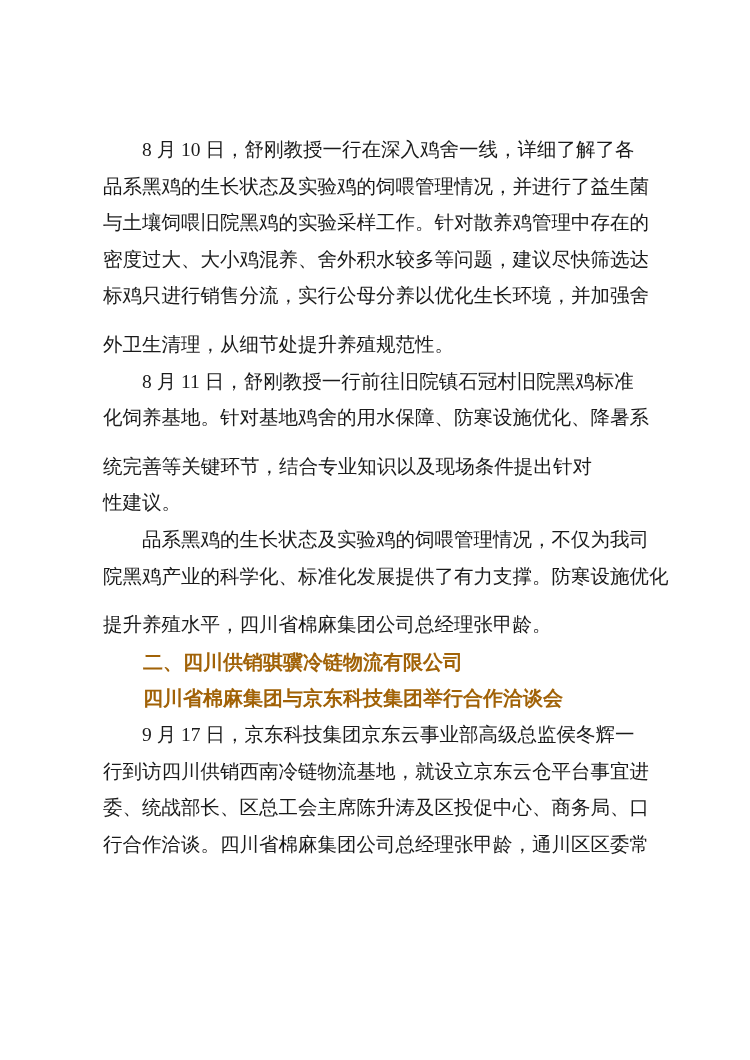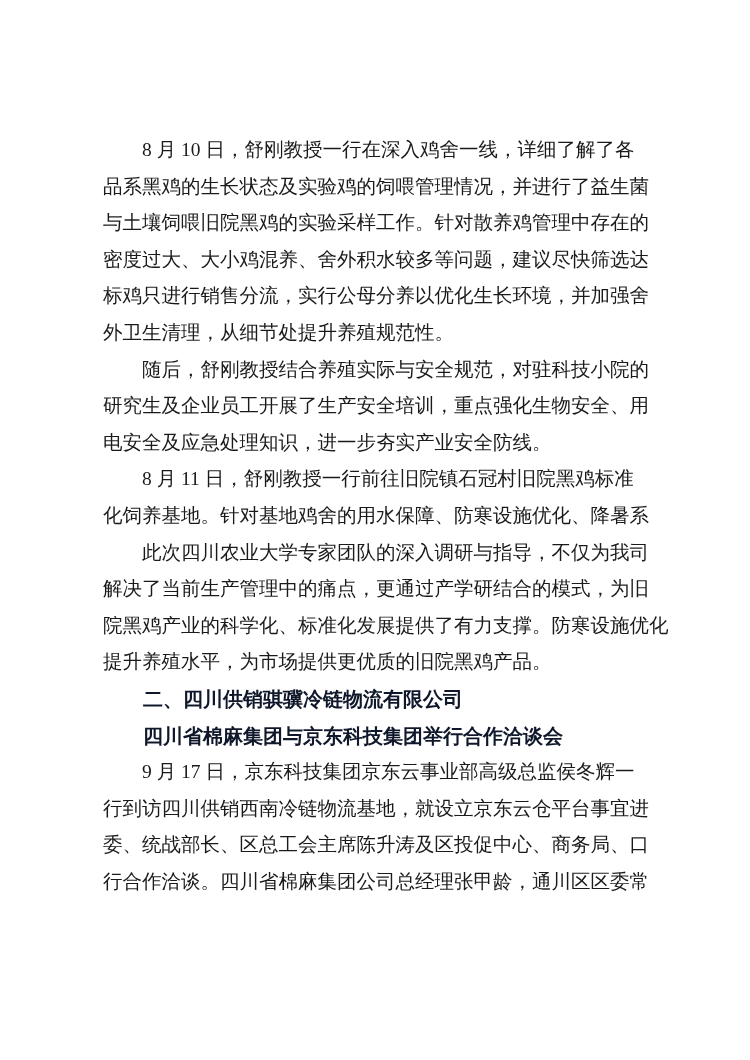--- a/index.html
+++ b/index.html
@@ -14,63 +14,58 @@
     font-family: "Liberation Serif", "DejaVu Serif", serif;
     color: #1a1a1a;
   }
   .para { margin: 0; padding: 0; font-size: 19.5px; line-height: 36.6px; }
   .line {
     display: block;
     text-align: justify;
     text-align-last: justify;
     white-space: nowrap;
   }
-  .line.last { text-align-last: left; white-space: normal; }
+  .line.last { text-align-last: left; white-space: normal; margin-top: 12px; }
   .line.indent { text-indent: 2em; }
   .heading {
     margin: 0; padding: 0;
     font-size: 20px;
     line-height: 36.6px;
     font-weight: bold;
     text-indent: 2em;
-    color: #0f172a;
+    color: #a16207;
   }
   .heading.hei { font-family: "Liberation Sans", "DejaVu Sans", sans-serif; }
   .heading.song { font-family: Liberation Serif, serif; }
 </style>
 </head>
 <body>
 
 <div class="page">
 
   <p class="para">
     <span class="line indent">8 月 10 日，舒刚教授一行在深入鸡舍一线，详细了解了各</span>
     <span class="line">品系黑鸡的生长状态及实验鸡的饲喂管理情况，并进行了益生菌</span>
     <span class="line">与土壤饲喂旧院黑鸡的实验采样工作。针对散养鸡管理中存在的</span>
     <span class="line">密度过大、大小鸡混养、舍外积水较多等问题，建议尽快筛选达</span>
     <span class="line">标鸡只进行销售分流，实行公母分养以优化生长环境，并加强舍</span>
     <span class="line last">外卫生清理，从细节处提升养殖规范性。</span>
   </p>
 
-  <p class="para">
-    <span class="line indent">随后，舒刚教授结合养殖实际与安全规范，对驻科技小院的</span>
-    <span class="line">研究生及企业员工开展了生产安全培训，重点强化生物安全、用</span>
-    <span class="line last">电安全及应急处理知识，进一步夯实产业安全防线。</span>
-  </p>
 
   <p class="para">
     <span class="line indent">8 月 11 日，舒刚教授一行前往旧院镇石冠村旧院黑鸡标准</span>
     <span class="line">化饲养基地。针对基地鸡舍的用水保障、防寒设施优化、降暑系</span>
+    <span class="line last">统完善等关键环节，结合专业知识以及现场条件提出针对性建议。</span>
   </p>
 
   <p class="para">
-    <span class="line indent">此次四川农业大学专家团队的深入调研与指导，不仅为我司</span>
-    <span class="line">解决了当前生产管理中的痛点，更通过产学研结合的模式，为旧</span>
+    <span class="line indent">品系黑鸡的生长状态及实验鸡的饲喂管理情况，不仅为我司</span>
     <span class="line">院黑鸡产业的科学化、标准化发展提供了有力支撑。防寒设施优化</span>
-    <span class="line last">提升养殖水平，为市场提供更优质的旧院黑鸡产品。</span>
+    <span class="line last">提升养殖水平，四川省棉麻集团公司总经理张甲龄。</span>
   </p>
 
   <h2 class="heading hei">二、四川供销骐骥冷链物流有限公司</h2>
 
   <h2 class="heading song">四川省棉麻集团与京东科技集团举行合作洽谈会</h2>
 
   <p class="para">
     <span class="line indent">9 月 17 日，京东科技集团京东云事业部高级总监侯冬辉一</span>
     <span class="line">行到访四川供销西南冷链物流基地，就设立京东云仓平台事宜进</span>
     <span class="line">委、统战部长、区总工会主席陈升涛及区投促中心、商务局、口</span>

